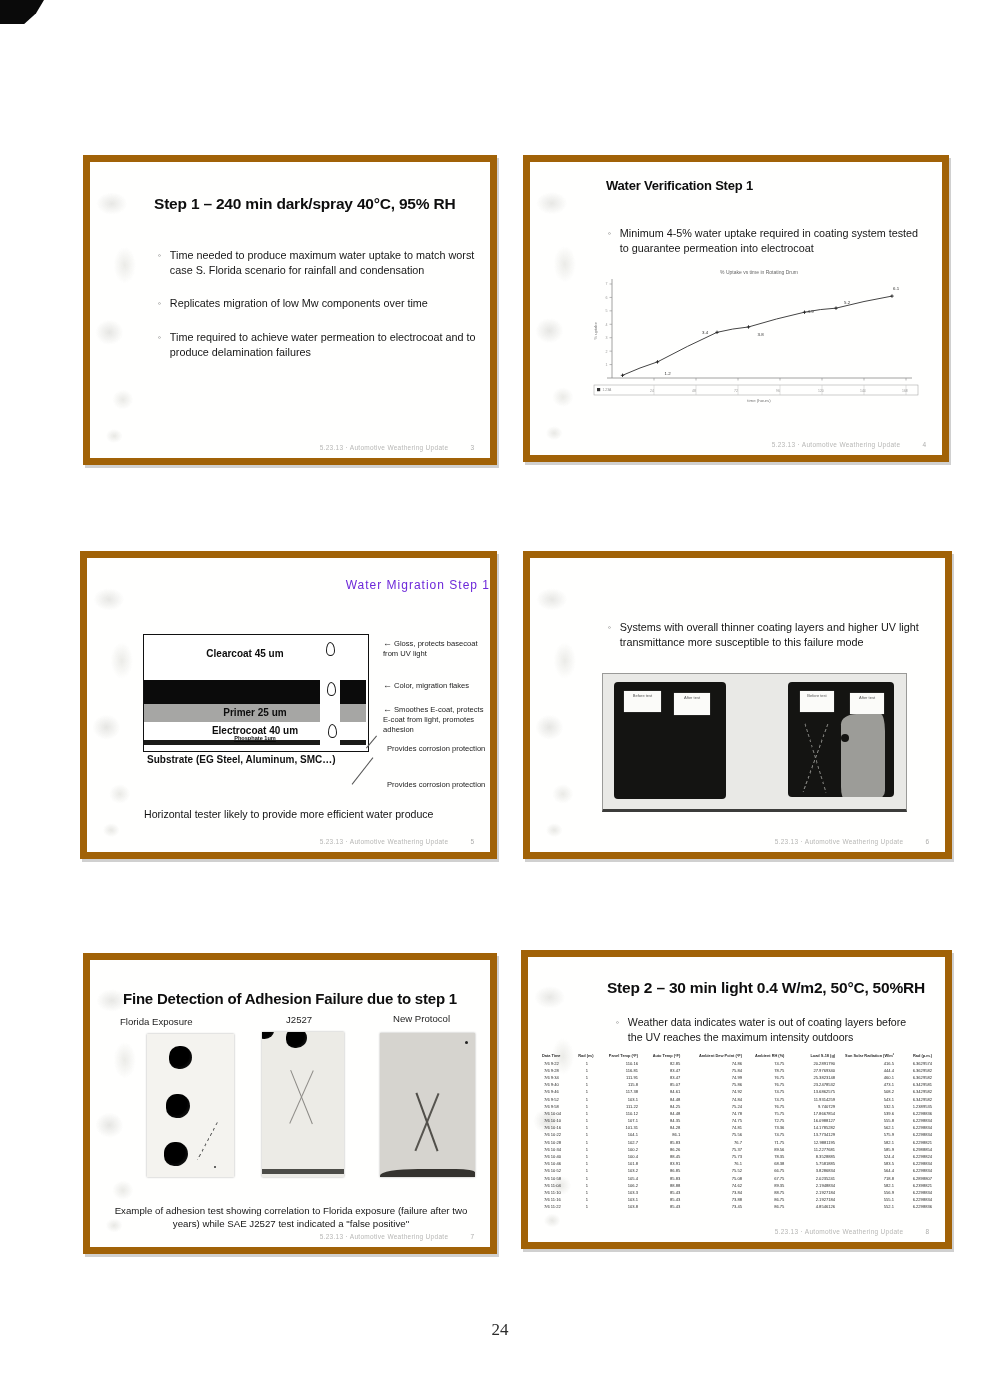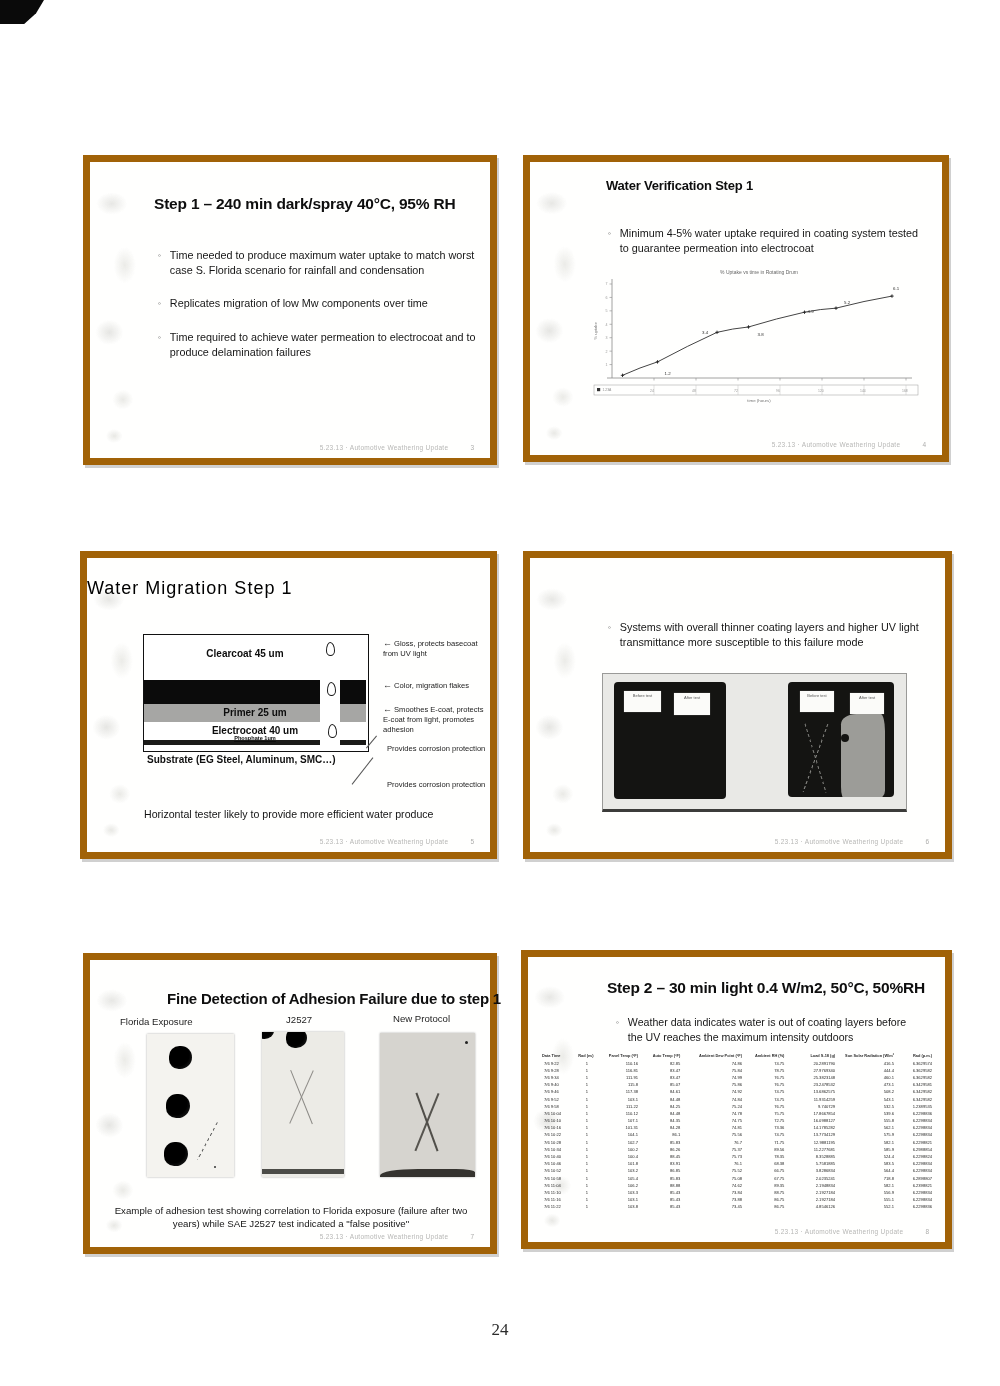--- a/index.html
+++ b/index.html
@@ -142,21 +142,21 @@
       <path d="M298.3 30.08571428571429 h3.4 M300 28.38571428571429 v3.4" stroke="#222222" stroke-width=".9"></path>
       <text x="301" y="24.08571428571429" font-size="4.4" fill="#2e2e2e">6.1</text>
     </svg>
   <div class="footer">
     <span class="fnote">5.23.13 · Automotive Weathering Update</span>
     <span class="fno">4</span>
   </div>
 </div>
 
 <div class="slide" style="left:80px;top:551px;width:403px;height:294px;">
-  <div class="title" style="left:0;top:20px;width:100%;text-align:left;font-weight:400;font-size:18px;letter-spacing:1px;color:#000000;">Water Migration Step 1</div>
+  <div class="title" style="left:0;top:20px;width:100%;text-align:right;font-weight:400;font-size:12px;letter-spacing:1px;color:#6d28d9;">Water Migration Step 1</div>
 
   <div class="layerbox" style="left:56px;top:76px;width:224px;height:116px;"></div>
   <div class="layer-label" style="left:56px;top:90px;width:204px;">Clearcoat  45 um</div>
   <div class="band" style="left:57px;top:122px;width:222px;height:24px;background:#0b0b0b;"></div>
   <div class="band" style="left:57px;top:146px;width:222px;height:18px;background:#a6a6a4;"></div>
   <div class="layer-label" style="left:56px;top:149px;width:224px;">Primer  25 um</div>
   <div class="layer-label" style="left:56px;top:167px;width:224px;">Electrocoat  40 um</div>
   <div class="band" style="left:57px;top:182px;width:222px;height:5px;background:#1b1b19;"></div>
   <div class="layer-label" style="left:56px;top:177px;width:224px;font-size:5.6px;text-decoration:underline;">Phosphate 1um</div>
 
@@ -221,21 +221,21 @@
     </div>
   </div>
 
   <div class="footer">
     <span class="fnote">5.23.13 · Automotive Weathering Update</span>
     <span class="fno">6</span>
   </div>
 </div>
 
 <div class="slide" style="left:83px;top:953px;width:400px;height:287px;">
-  <div class="title" style="left:0;top:30px;width:100%;text-align:center;font-size:15px;padding-left:44px;">Fine Detection of Adhesion Failure due to step 1</div>
+  <div class="title" style="left:0;top:30px;width:100%;text-align:center;font-size:15px;">Fine Detection of Adhesion Failure due to step 1</div>
 
   <div class="plabel" style="left:30px;top:56px;">Florida Exposure</div>
   <div class="plabel" style="left:196px;top:54px;">J2527</div>
   <div class="plabel" style="left:303px;top:53px;">New Protocol</div>
 
   <div class="panel5" style="left:57px;top:74px;width:87px;height:143px;background:#f4f3ef;">
     <div class="spot" style="left:22px;top:12px;width:23px;height:23px;"></div>
     <div class="spot" style="left:19px;top:60px;width:24px;height:24px;"></div>
     <div class="spot" style="left:17px;top:108px;width:24px;height:24px;"></div>
     <div class="xline" style="left:60px;top:86px;width:1.3px;height:42px;transform:rotate(28deg);background:repeating-linear-gradient(#555 0 3px,transparent 3px 6px);"></div>

